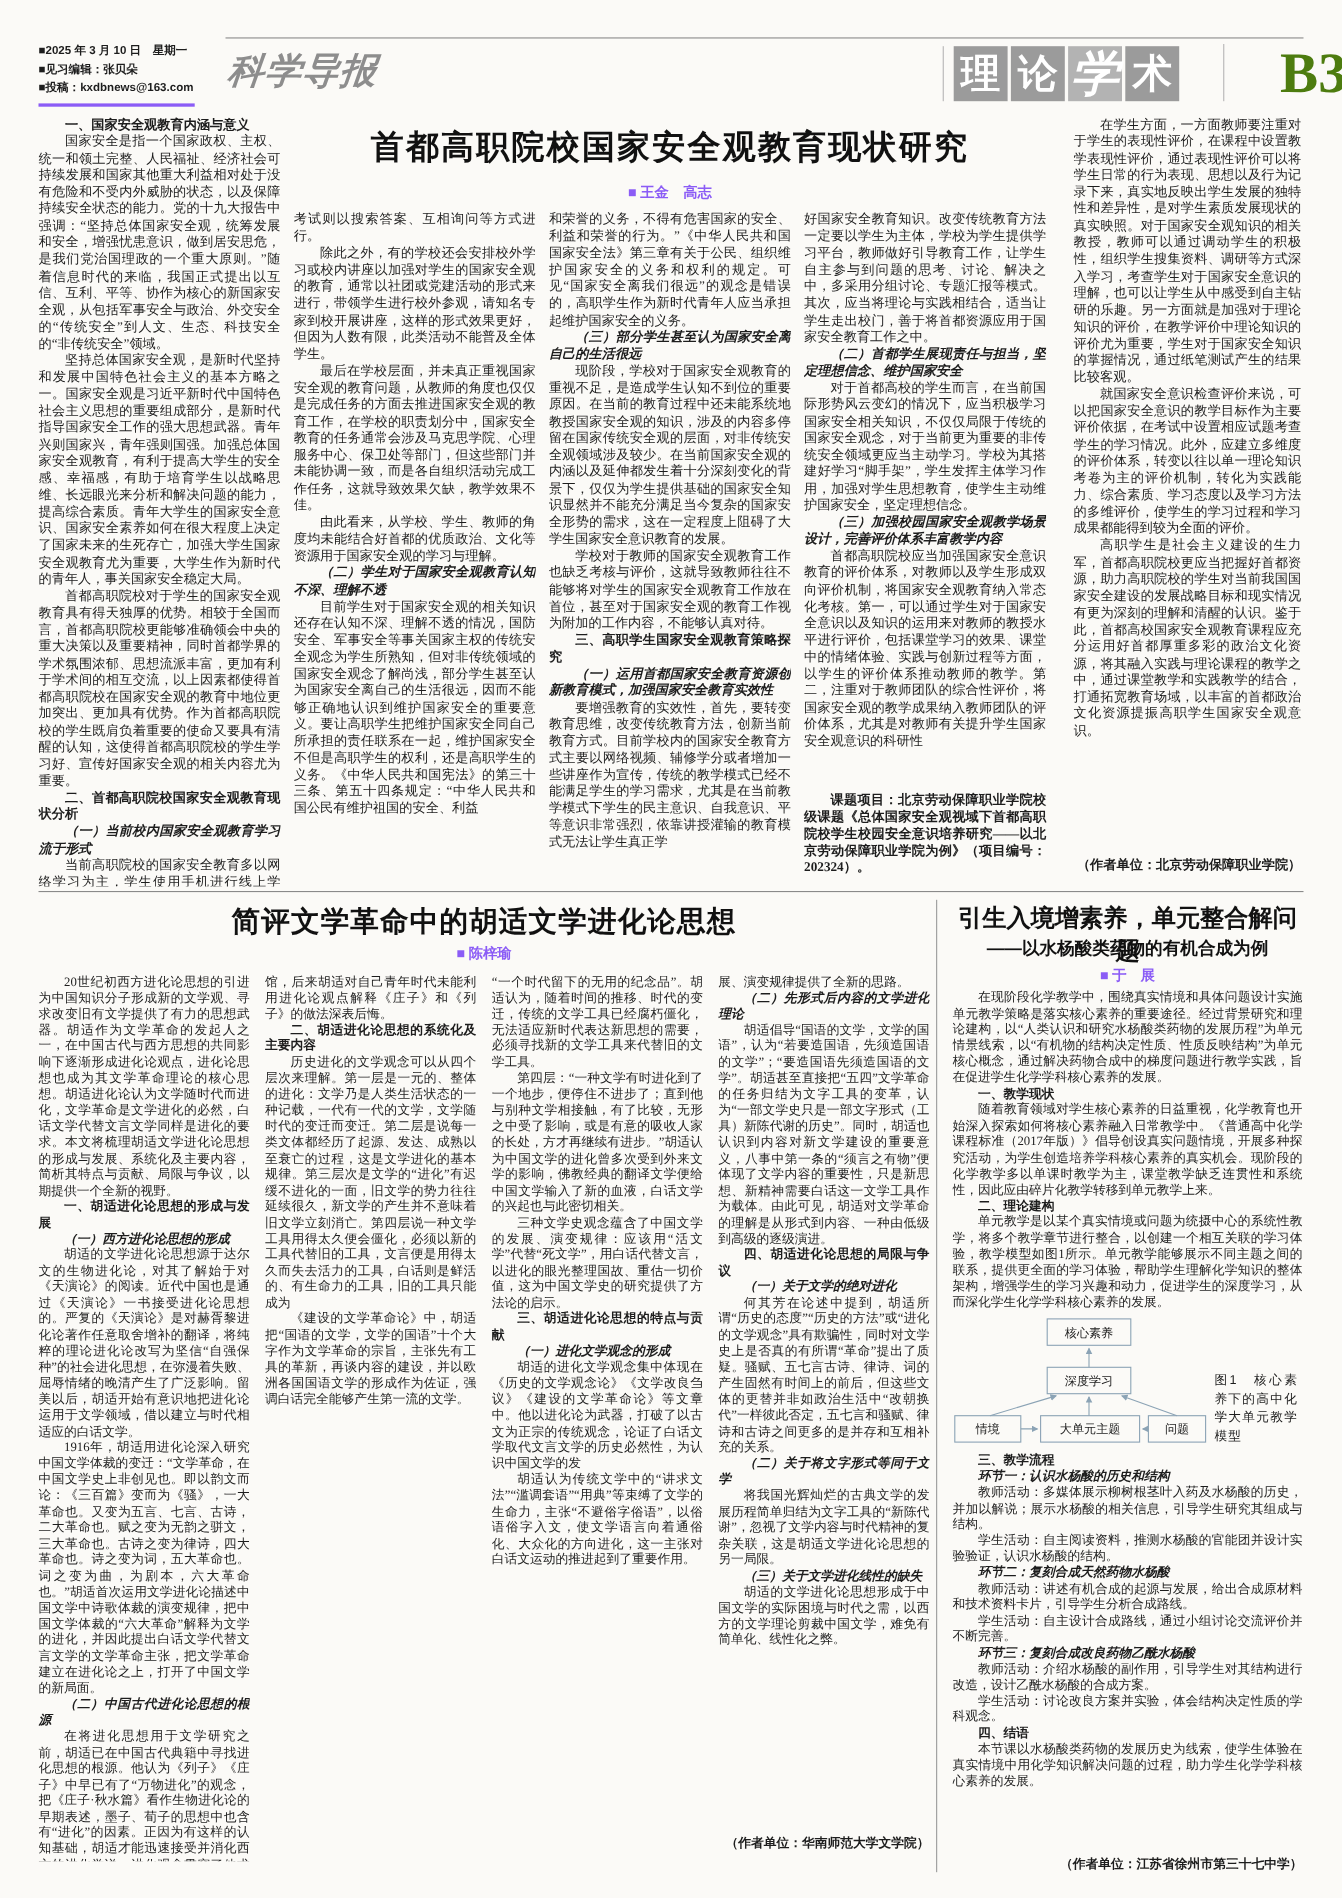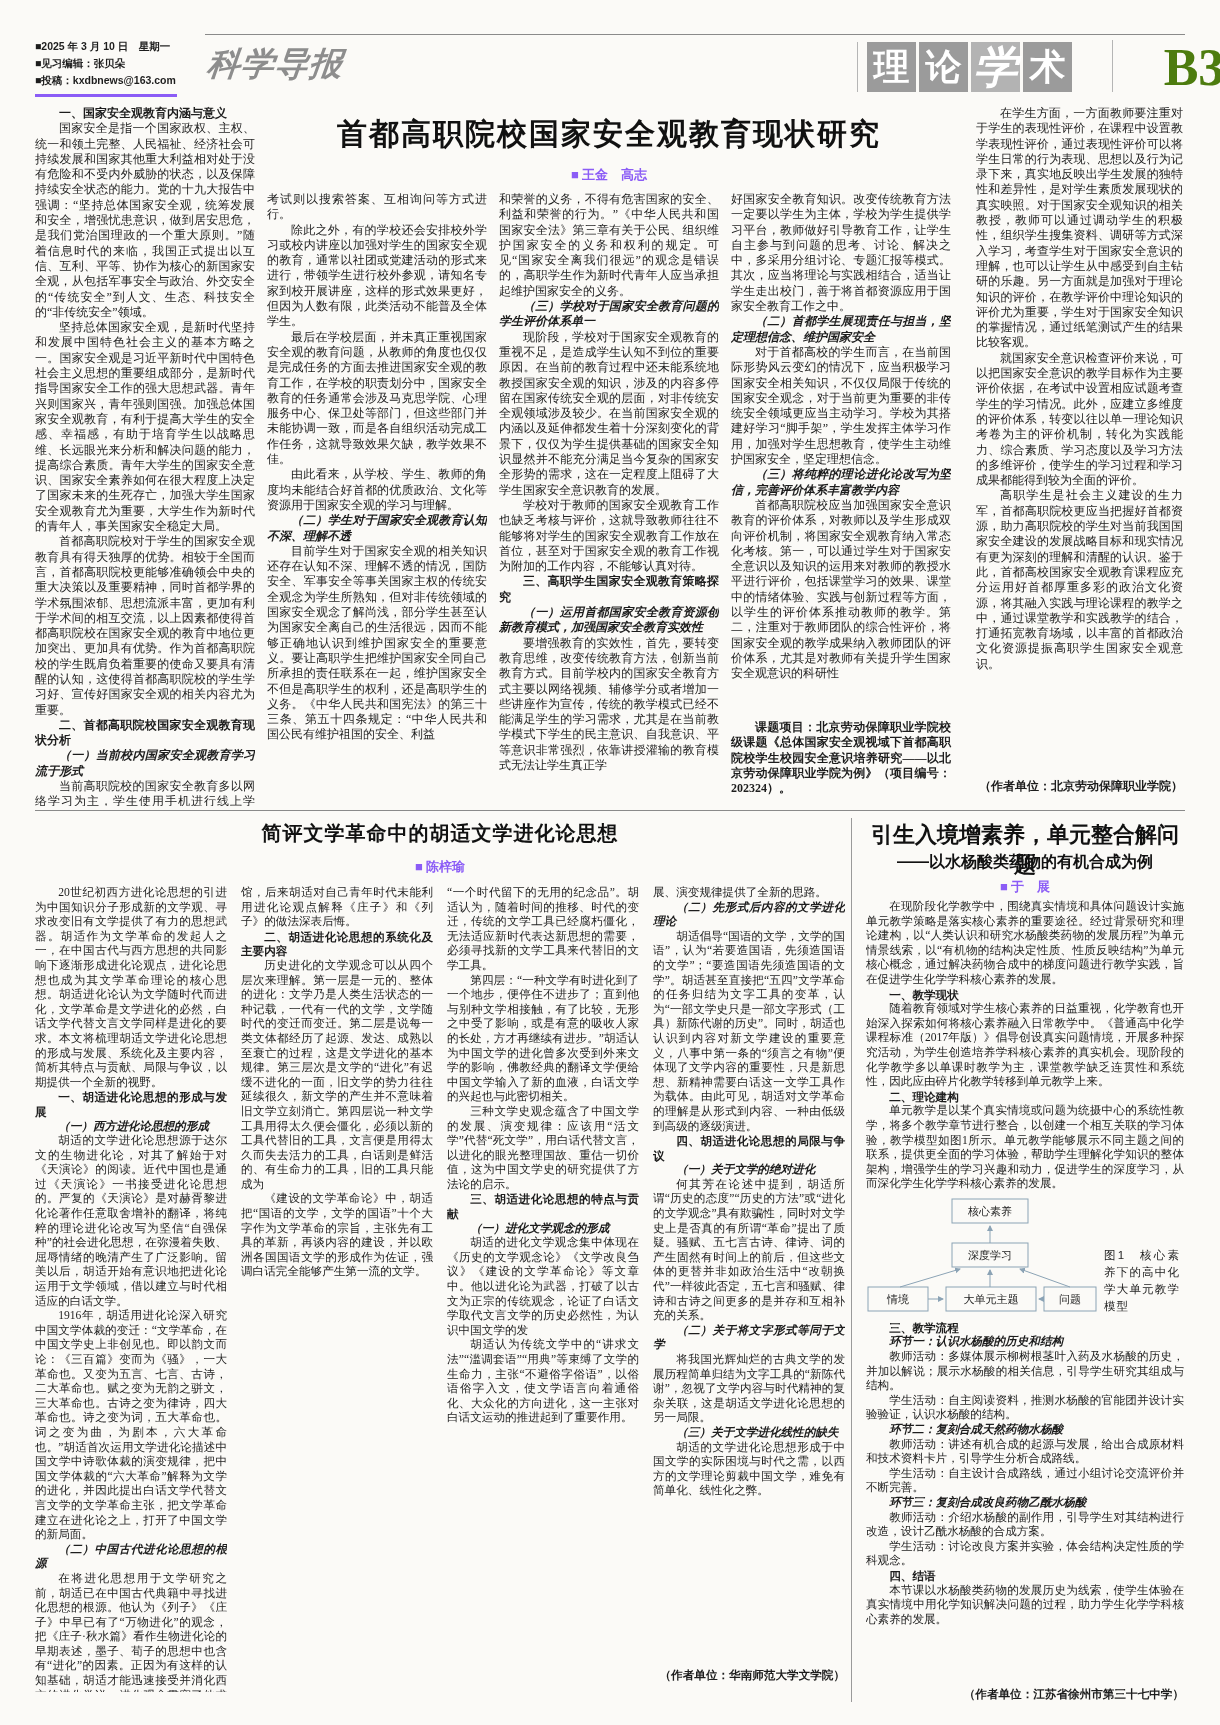--- a/index.html
+++ b/index.html
@@ -112,52 +112,52 @@
 <div class="col a1" style="left:267px; top:192px; width:220px; height:614px;">
     <p class="pc">考试则以搜索答案、互相询问等方式进行。</p>
     <p class="p">除此之外，有的学校还会安排校外学习或校内讲座以加强对学生的国家安全观的教育，通常以社团或党建活动的形式来进行，带领学生进行校外参观，请知名专家到校开展讲座，这样的形式效果更好，但因为人数有限，此类活动不能普及全体学生。</p>
     <p class="p">最后在学校层面，并未真正重视国家安全观的教育问题，从教师的角度也仅仅是完成任务的方面去推进国家安全观的教育工作，在学校的职责划分中，国家安全教育的任务通常会涉及马克思学院、心理服务中心、保卫处等部门，但这些部门并未能协调一致，而是各自组织活动完成工作任务，这就导致效果欠缺，教学效果不佳。</p>
     <p class="p">由此看来，从学校、学生、教师的角度均未能结合好首都的优质政治、文化等资源用于国家安全观的学习与理解。</p>
     <p class="sh">（二）学生对于国家安全观教育认知不深、理解不透</p>
     <p class="p">目前学生对于国家安全观的相关知识还存在认知不深、理解不透的情况，国防安全、军事安全等事关国家主权的传统安全观念为学生所熟知，但对非传统领域的国家安全观念了解尚浅，部分学生甚至认为国家安全离自己的生活很远，因而不能够正确地认识到维护国家安全的重要意义。要让高职学生把维护国家安全同自己所承担的责任联系在一起，维护国家安全不但是高职学生的权利，还是高职学生的义务。《中华人民共和国宪法》的第三十三条、第五十四条规定：“中华人民共和国公民有维护祖国的安全、利益</p>
   </div>
 <div class="col a1" style="left:499px; top:192px; width:220px; height:614px;">
     <p class="pc">和荣誉的义务，不得有危害国家的安全、利益和荣誉的行为。”《中华人民共和国国家安全法》第三章有关于公民、组织维护国家安全的义务和权利的规定。可见“国家安全离我们很远”的观念是错误的，高职学生作为新时代青年人应当承担起维护国家安全的义务。</p>
-    <p class="sh">（三）学校对于国家安全教育问题的学生评价体系单一</p>
+    <p class="sh">（三）部分学生甚至认为国家安全离自己的生活很远</p>
     <p class="p">现阶段，学校对于国家安全观教育的重视不足，是造成学生认知不到位的重要原因。在当前的教育过程中还未能系统地教授国家安全观的知识，涉及的内容多停留在国家传统安全观的层面，对非传统安全观领域涉及较少。在当前国家安全观的内涵以及延伸都发生着十分深刻变化的背景下，仅仅为学生提供基础的国家安全知识显然并不能充分满足当今复杂的国家安全形势的需求，这在一定程度上阻碍了大学生国家安全意识教育的发展。</p>
     <p class="p">学校对于教师的国家安全观教育工作也缺乏考核与评价，这就导致教师往往不能够将对学生的国家安全观教育工作放在首位，甚至对于国家安全观的教育工作视为附加的工作内容，不能够认真对待。</p>
     <p class="h">三、高职学生国家安全观教育策略探究</p>
     <p class="sh">（一）运用首都国家安全教育资源创新教育模式，加强国家安全教育实效性</p>
     <p class="p">要增强教育的实效性，首先，要转变教育思维，改变传统教育方法，创新当前教育方式。目前学校内的国家安全教育方式主要以网络视频、辅修学分或者增加一些讲座作为宣传，传统的教学模式已经不能满足学生的学习需求，尤其是在当前教学模式下学生的民主意识、自我意识、平等意识非常强烈，依靠讲授灌输的教育模式无法让学生真正学</p>
   </div>
 
 <div class="abs" style="left:731px; top:192px; width:220px; height:614px;">
   <div class="colbody a1" style="height:528px;">
       <p class="pc">好国家安全教育知识。改变传统教育方法一定要以学生为主体，学校为学生提供学习平台，教师做好引导教育工作，让学生自主参与到问题的思考、讨论、解决之中，多采用分组讨论、专题汇报等模式。其次，应当将理论与实践相结合，适当让学生走出校门，善于将首都资源应用于国家安全教育工作之中。</p>
       <p class="sh">（二）首都学生展现责任与担当，坚定理想信念、维护国家安全</p>
       <p class="p">对于首都高校的学生而言，在当前国际形势风云变幻的情况下，应当积极学习国家安全相关知识，不仅仅局限于传统的国家安全观念，对于当前更为重要的非传统安全领域更应当主动学习。学校为其搭建好学习“脚手架”，学生发挥主体学习作用，加强对学生思想教育，使学生主动维护国家安全，坚定理想信念。</p>
-      <p class="sh">（三）将纯粹的理论进化论改写为坚信，完善评价体系丰富教学内容</p>
+      <p class="sh">（三）加强校园国家安全观教学场景设计，完善评价体系丰富教学内容</p>
       <p class="p">首都高职院校应当加强国家安全意识教育的评价体系，对教师以及学生形成双向评价机制，将国家安全观教育纳入常态化考核。第一，可以通过学生对于国家安全意识以及知识的运用来对教师的教授水平进行评价，包括课堂学习的效果、课堂中的情绪体验、实践与创新过程等方面，以学生的评价体系推动教师的教学。第二，注重对于教师团队的综合性评价，将国家安全观的教学成果纳入教师团队的评价体系，尤其是对教师有关提升学生国家安全观意识的科研性</p>
     </div>
   <div class="proj">课题项目：北京劳动保障职业学院校级课题《总体国家安全观视域下首都高职院校学生校园安全意识培养研究——以北京劳动保障职业学院为例》（项目编号：202324）。</div>
 </div>
 
 <div class="abs" style="left:963px; top:106px; width:220px; height:700px;">
   <div class="colbody a1" style="height:672px;margin-left:13px;">
       <p class="p">在学生方面，一方面教师要注重对于学生的表现性评价，在课程中设置教学表现性评价，通过表现性评价可以将学生日常的行为表现、思想以及行为记录下来，真实地反映出学生发展的独特性和差异性，是对学生素质发展现状的真实映照。对于国家安全观知识的相关教授，教师可以通过调动学生的积极性，组织学生搜集资料、调研等方式深入学习，考查学生对于国家安全意识的理解，也可以让学生从中感受到自主钻研的乐趣。另一方面就是加强对于理论知识的评价，在教学评价中理论知识的评价尤为重要，学生对于国家安全知识的掌握情况，通过纸笔测试产生的结果比较客观。</p>
       <p class="p">就国家安全意识检查评价来说，可以把国家安全意识的教学目标作为主要评价依据，在考试中设置相应试题考查学生的学习情况。此外，应建立多维度的评价体系，转变以往以单一理论知识考卷为主的评价机制，转化为实践能力、综合素质、学习态度以及学习方法的多维评价，使学生的学习过程和学习成果都能得到较为全面的评价。</p>
       <p class="p">高职学生是社会主义建设的生力军，首都高职院校更应当把握好首都资源，助力高职院校的学生对当前我国国家安全建设的发展战略目标和现实情况有更为深刻的理解和清醒的认识。鉴于此，首都高校国家安全观教育课程应充分运用好首都厚重多彩的政治文化资源，将其融入实践与理论课程的教学之中，通过课堂教学和实践教学的结合，打通拓宽教育场域，以丰富的首都政治文化资源提振高职学生国家安全观意识。</p>
     </div>
   <div class="attr">（作者单位：北京劳动保障职业学院）</div>
 </div>
 
 <div class="divider-h"></div>
 <div class="divider-v"></div>
 
-<div class="a-title" style="left:35px; top:820px; width:810px; font-size:20px; letter-spacing:1px;">简评文学革命中的胡适文学进化论思想</div>
+<div class="a-title" style="left:35px; top:820px; width:810px; font-size:26px; letter-spacing:1px;">简评文学革命中的胡适文学进化论思想</div>
 <div class="a-byline" style="left:35px; top:858px; width:810px;">■ 陈梓瑜</div>
 
 <div class="col a2" style="left:35px;  top:886px; width:192px; height:806px;">
     <p class="p">20世纪初西方进化论思想的引进为中国知识分子形成新的文学观、寻求改变旧有文学提供了有力的思想武器。胡适作为文学革命的发起人之一，在中国古代与西方思想的共同影响下逐渐形成进化论观点，进化论思想也成为其文学革命理论的核心思想。胡适进化论认为文学随时代而进化，文学革命是文学进化的必然，白话文学代替文言文学同样是进化的要求。本文将梳理胡适文学进化论思想的形成与发展、系统化及主要内容，简析其特点与贡献、局限与争议，以期提供一个全新的视野。</p>
     <p class="h">一、胡适进化论思想的形成与发展</p>
     <p class="sh">（一）西方进化论思想的形成</p>
     <p class="p">胡适的文学进化论思想源于达尔文的生物进化论，对其了解始于对《天演论》的阅读。近代中国也是通过《天演论》一书接受进化论思想的。严复的《天演论》是对赫胥黎进化论著作任意取舍增补的翻译，将纯粹的理论进化论改写为坚信“自强保种”的社会进化思想，在弥漫着失败、屈辱情绪的晚清产生了广泛影响。留美以后，胡适开始有意识地把进化论运用于文学领域，借以建立与时代相适应的白话文学。</p>
     <p class="p">1916年，胡适用进化论深入研究中国文学体裁的变迁：“文学革命，在中国文学史上非创见也。即以韵文而论：《三百篇》变而为《骚》，一大革命也。又变为五言、七言、古诗，二大革命也。赋之变为无韵之骈文，三大革命也。古诗之变为律诗，四大革命也。诗之变为词，五大革命也。词之变为曲，为剧本，六大革命也。”胡适首次运用文学进化论描述中国文学中诗歌体裁的演变规律，把中国文学体裁的“六大革命”解释为文学的进化，并因此提出白话文学代替文言文学的文学革命主张，把文学革命建立在进化论之上，打开了中国文学的新局面。</p>
     <p class="sh">（二）中国古代进化论思想的根源</p>
     <p class="p">在将进化思想用于文学研究之前，胡适已在中国古代典籍中寻找进化思想的根源。他认为《列子》《庄子》中早已有了“万物进化”的观念，把《庄子·秋水篇》看作生物进化论的早期表述，墨子、荀子的思想中也含有“进化”的因素。正因为有这样的认知基础，胡适才能迅速接受并消化西方的进化学说，进化观念贯穿了他求学与治学的图书</p>

